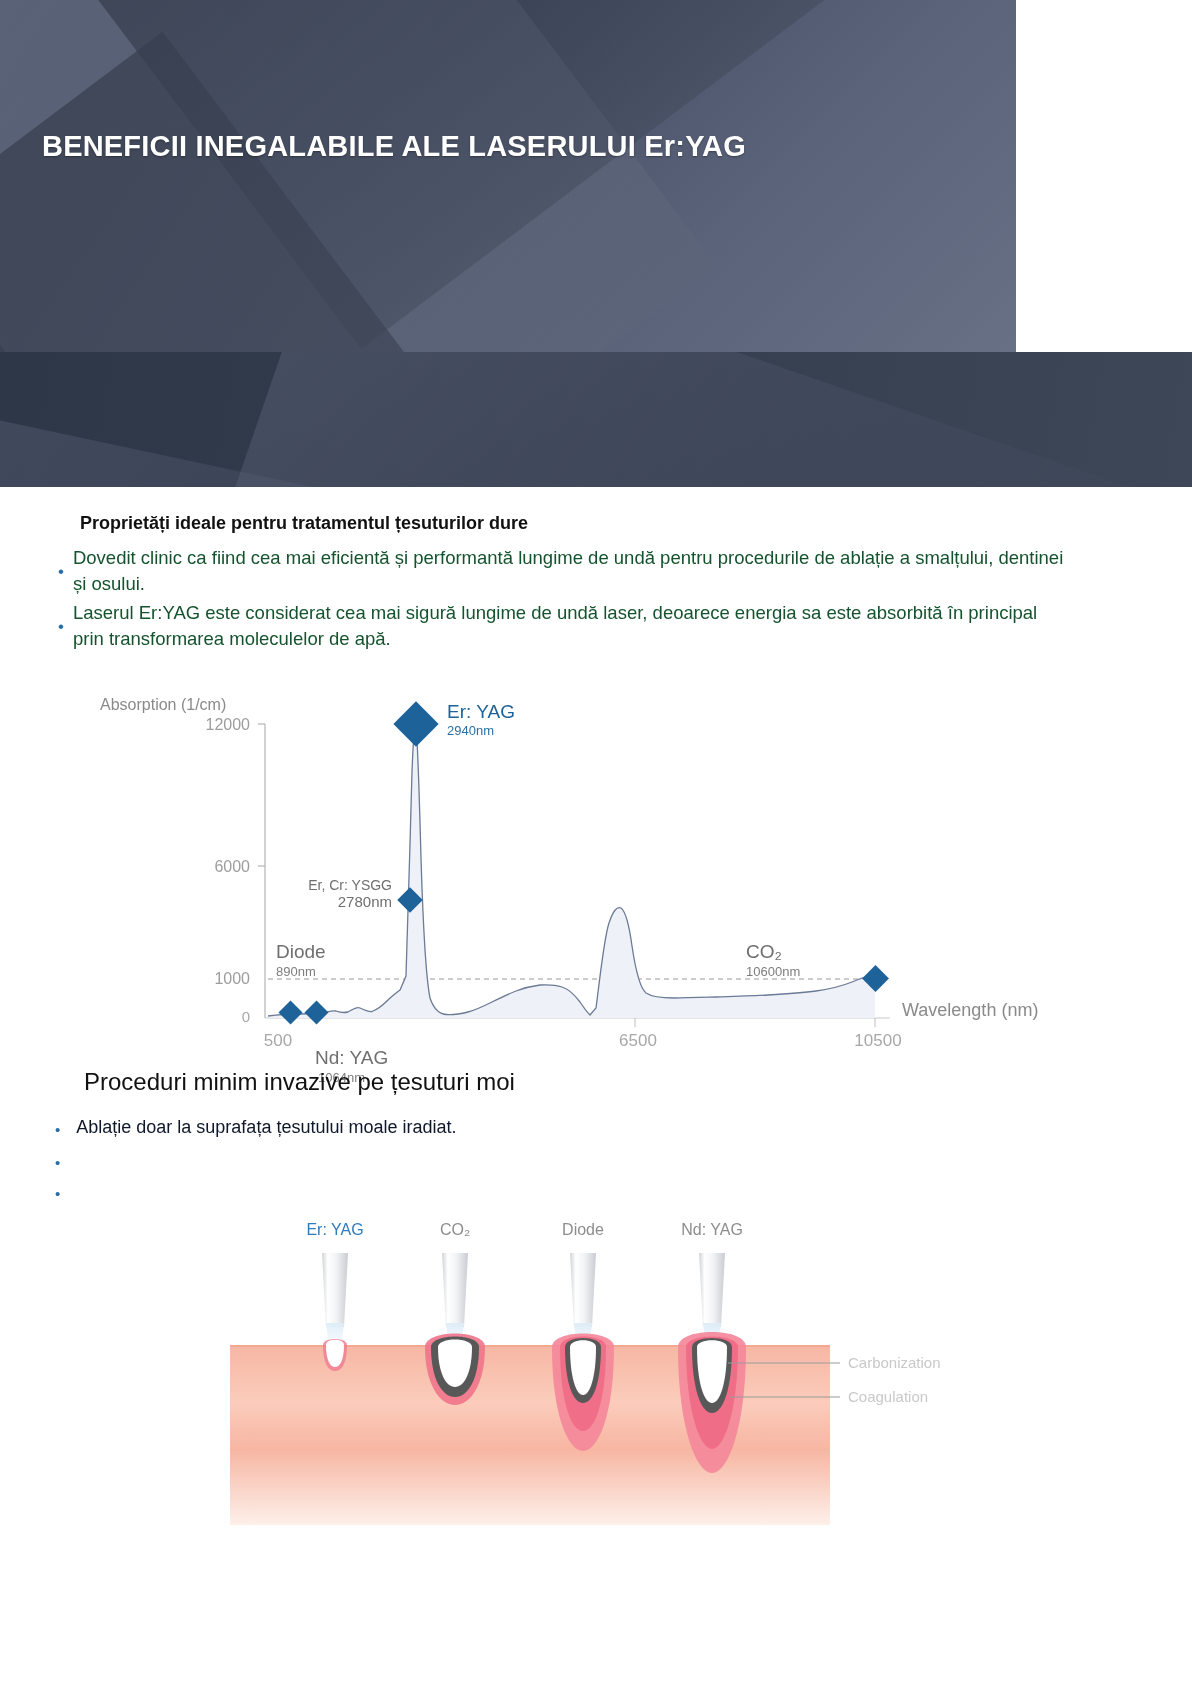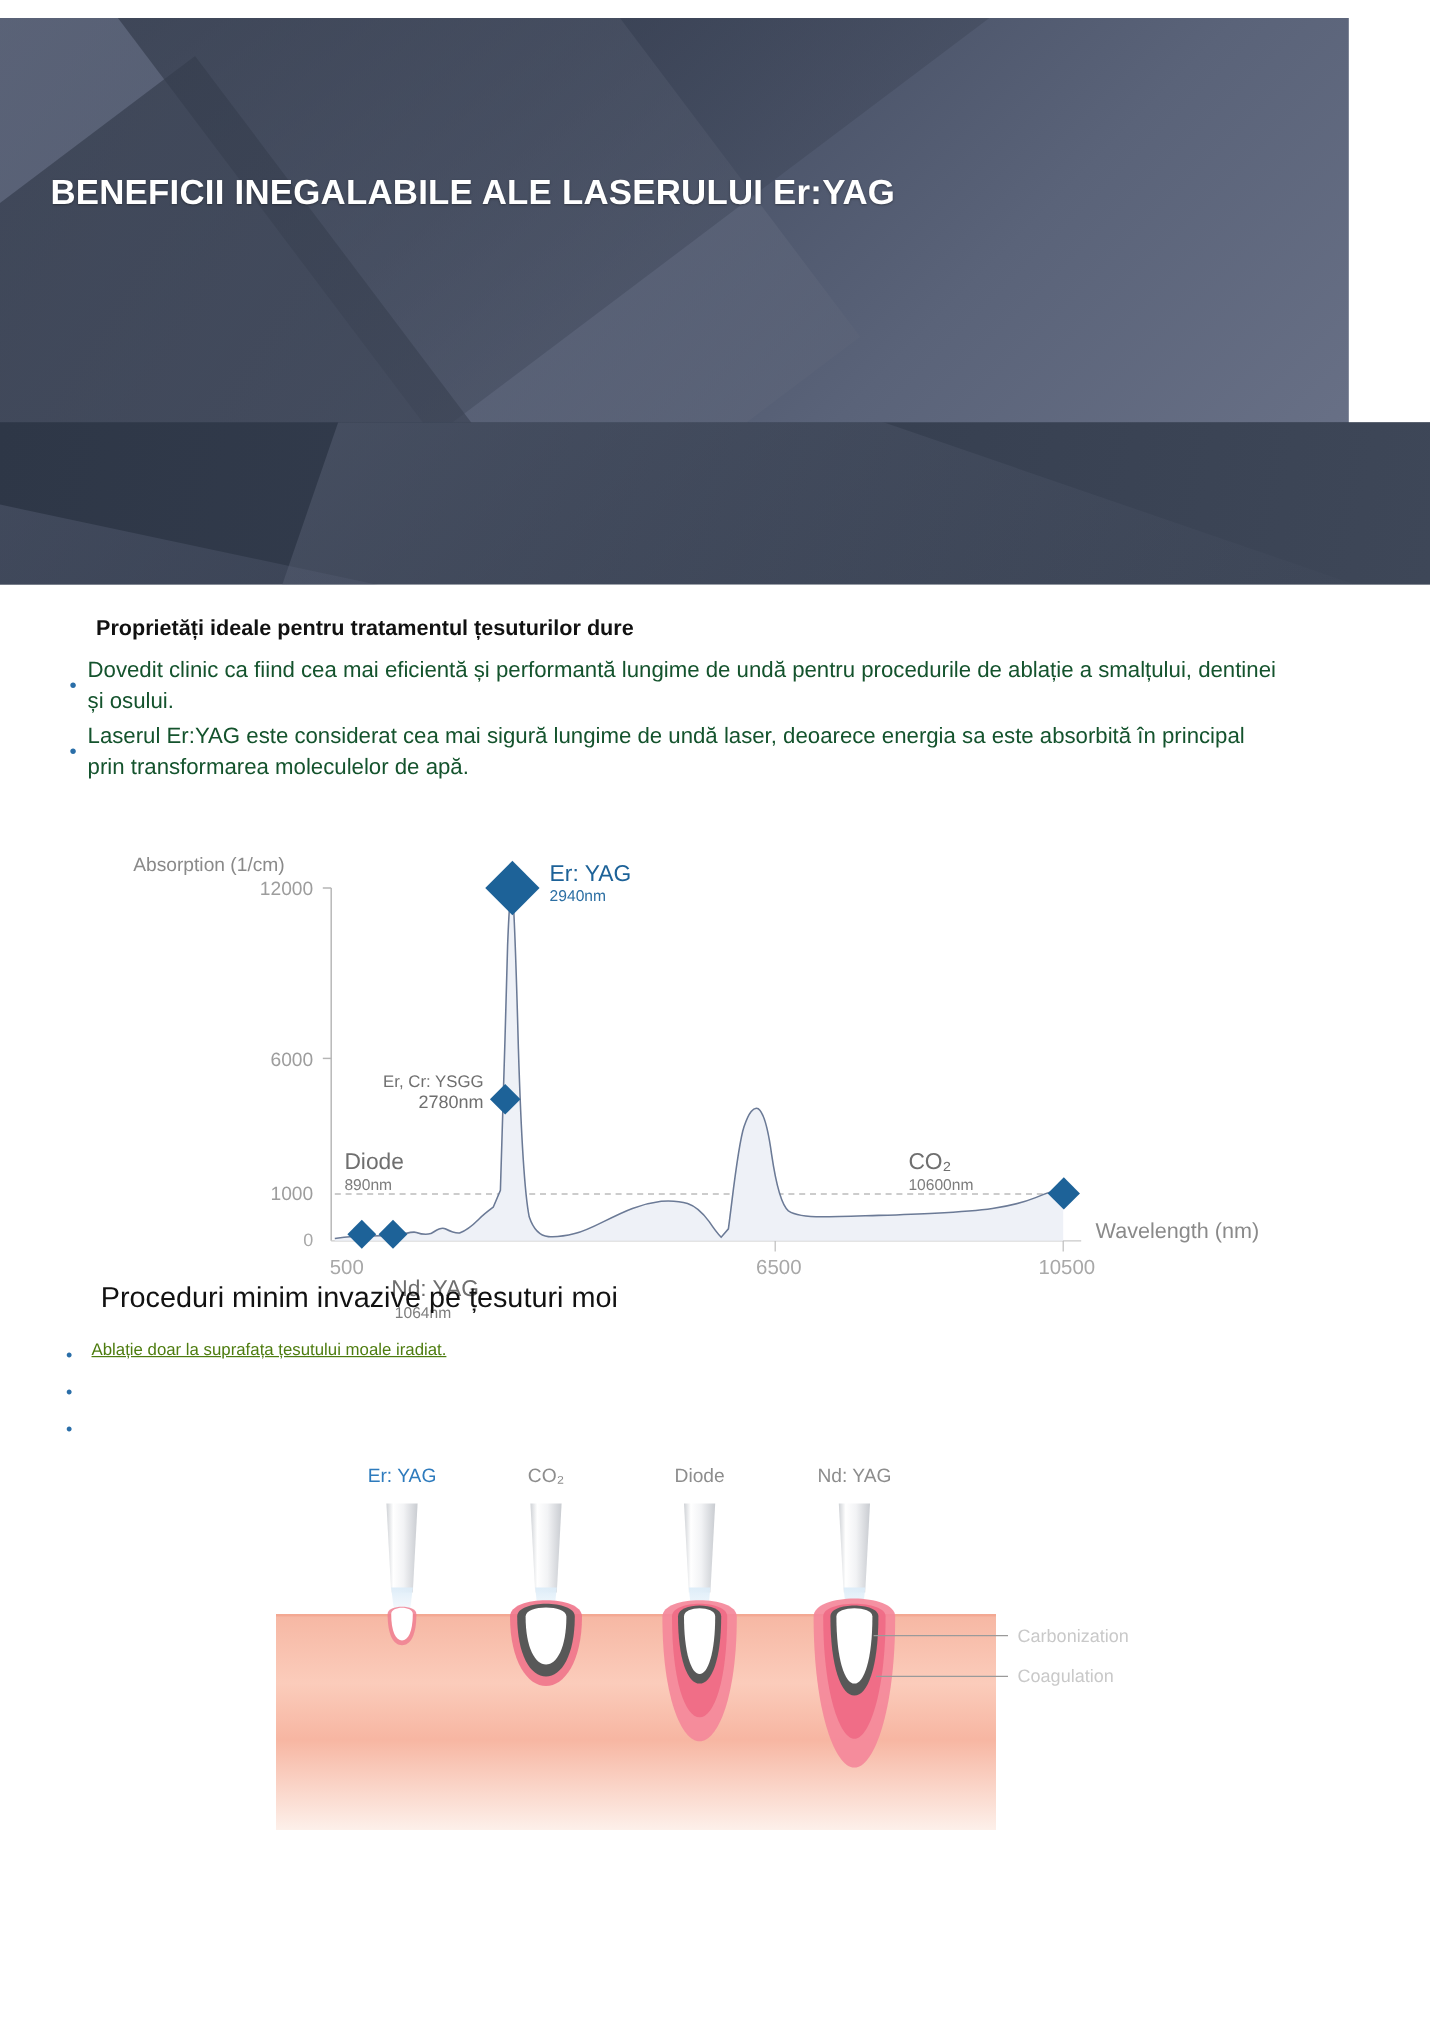--- a/index.html
+++ b/index.html
@@ -6,21 +6,21 @@
   html, body {
     width: 1192px; height: 1685px;
     background: #ffffff;
     font-family: "Liberation Sans", sans-serif;
     overflow: hidden;
   }
   .page { position: relative; width: 1192px; height: 1685px; background:#fff; }
 
   
   .hero {
-    position: absolute; left:0; top:15px; width:1124px; height:352px;
+    position: absolute; left:0; top:0; width:1016px; height:352px;
     background: linear-gradient(135deg,#3b4458 0%, #424b60 35%, #5a6379 70%, #687086 100%);
     overflow:hidden;
   }
   .hero-shape-a {
     position:absolute; left:-60px; top:-210px; width:760px; height:700px;
     background: linear-gradient(180deg,#2f3747 0%, #39415270 100%);
     transform: rotate(-37deg); transform-origin: top left;
     opacity:.85;
   }
   .hero-shape-b {
@@ -69,29 +69,29 @@
   }
   .bullets1 { position:absolute; left:58px; top:545px; width:1010px; }
   .b-row { display:flex; align-items:flex-start; margin-bottom:2px; }
   .b-dot {
     color:#2a6ea8; font-size:17px; line-height:1; margin-right:9px;
     margin-top:18px; flex:0 0 auto;
   }
   .b-txt { font-size:18.5px; line-height:1.42; color:#14532d; }
 
   
-  .chart-wrap { position:absolute; left:101px; top:688px; width:960px; height:400px;margin-top:16px; }
+  .chart-wrap { position:absolute; left:90px; top:688px; width:960px; height:400px; }
   .chart-svg { position:absolute; left:0; top:0; }
 
   
   .sec2-heading { position:absolute; left:84px; top:1068px; font-size:24px; color:#111; }
   .bullets2 { position:absolute; left:55px; top:1115px; width:1020px; }
   .b2-row { display:flex; align-items:flex-start; margin-bottom:9px; }
   .b2-dot { color:#2a6ea8; font-size:15px; line-height:1; margin-right:16px; margin-top:7px; flex:0 0 auto; }
-  .b2-txt { font-size:14px; line-height:1.35; color:#4d7c0f;text-decoration:underline; }
+  .b2-txt { font-size:18px; line-height:1.35; color:#0f172a; }
 
   
   .tissue-wrap { position:absolute; left:230px; top:1205px; width:830px; height:330px; }
   .tissue-svg { position:absolute; left:0; top:0; }
 </style>
 </head>
 <body>
 
 <div class="page">
 

